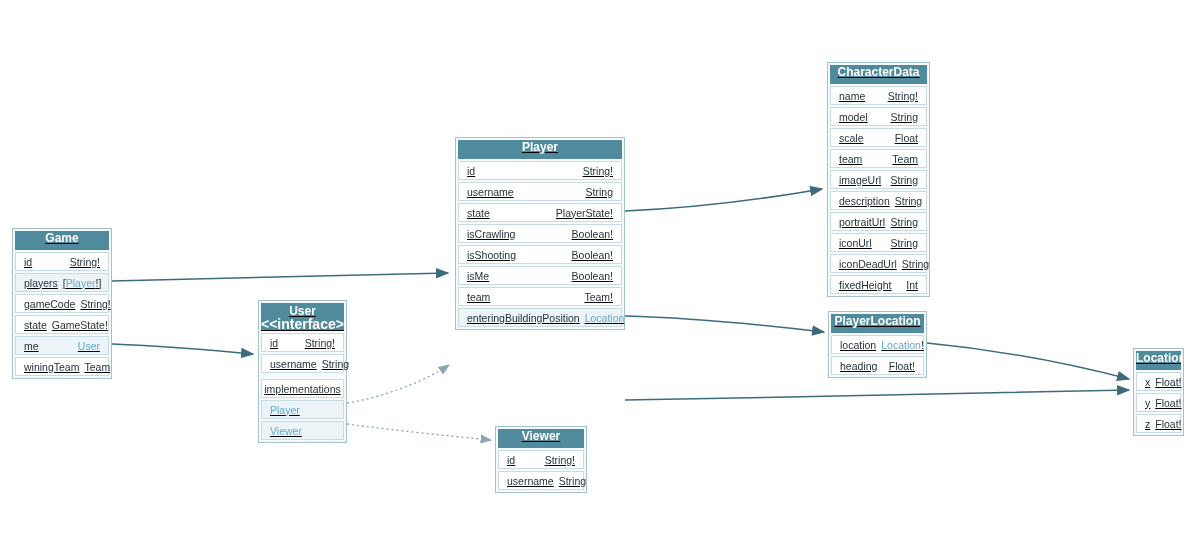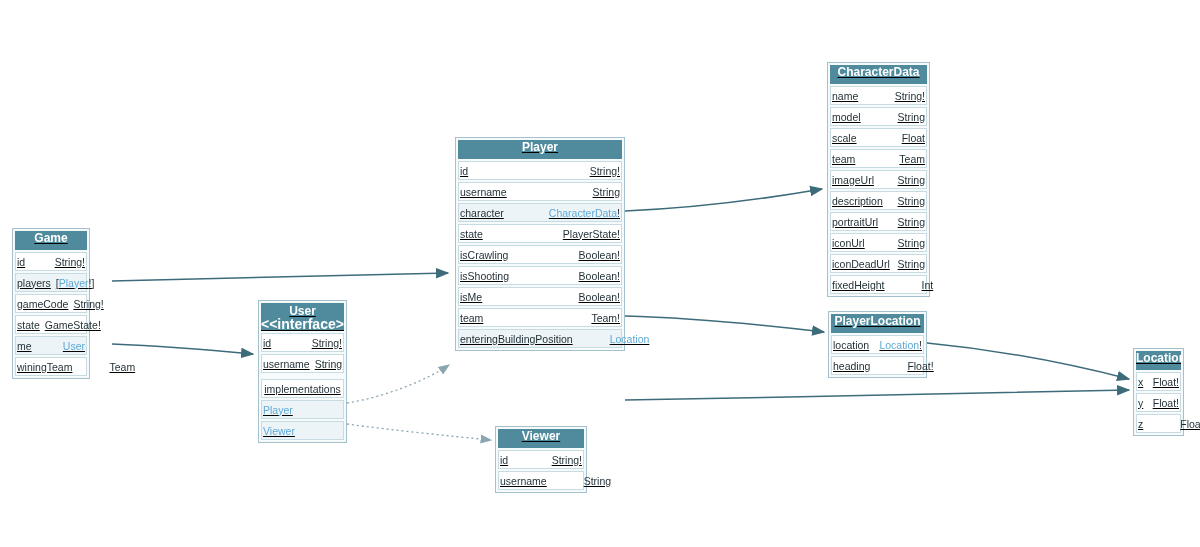--- a/index.html
+++ b/index.html
@@ -36,28 +36,28 @@
   .thead.with-sub .ttl{line-height:15px;}
   .thead .sub{display:block;font-size:14px;font-weight:bold;line-height:10px;text-align:right;}
   .row{
     display:flex;
     justify-content:space-between;
     align-items:center;
     box-sizing:border-box;
     height:19px;
     border:1px solid var(--row-border);
     background:var(--row-bg);
-    padding:0 1px;
+    padding:0 8px;
     font-size:10.5px;
     color:var(--text);
     margin-bottom:2px;
     white-space:nowrap;
     text-align:center;
   }
-  .row:last-child{margin-bottom:0;gap:32px;}
+  .row:last-child{margin-bottom:0;}
   .row.tint{background:var(--row-tint);}
   .row .fname{white-space:nowrap;}
   .row .ftype{white-space:nowrap;margin-left:5px;}
   .link{color:var(--link);}
   .row.divider{justify-content:center;margin-top:6px;}
   .row.impl{justify-content:flex-start;}
   .edge{fill:none;stroke:var(--arrow);stroke-width:1.5;}
   .edge.dotted{stroke:var(--arrow-dotted);stroke-width:1.3;stroke-dasharray:2 3;}
 </style>
 </head>
@@ -76,21 +76,21 @@
         <path d="M112,281 C240,277 360,275 448,273" class="edge" marker-end="url(#ah-solid)"></path>
         <path d="M112,344 C160,346 210,350 253,354" class="edge" marker-end="url(#ah-solid)"></path>
         <path d="M625,211 C700,208 770,198 822,189" class="edge" marker-end="url(#ah-solid)"></path>
         <path d="M625,316 C700,318 765,325 824,332" class="edge" marker-end="url(#ah-solid)"></path>
         <path d="M927,343 C1010,351 1075,365 1129,379" class="edge" marker-end="url(#ah-solid)"></path>
         <path d="M625,400 C800,397 1010,393 1129,390" class="edge" marker-end="url(#ah-solid)"></path>
         <path d="M347,403 C385,397 427,380 449,365" class="edge dotted" marker-end="url(#ah-dotted)"></path>
         <path d="M347,424 C390,430 450,436 491,440" class="edge dotted" marker-end="url(#ah-dotted)"></path>
       </svg></div>
   <div id="tables-layer">
-      <div class="table" style="left: 12px; top: 228px; width: 78px;">
+      <div class="table" style="left: 12px; top: 228px; width: 100px;">
         <div class="thead">
           <span class="ttl">Game</span>
         </div>
         <div class="row">
           <span class="fname">id</span>
           <span class="ftype">String!</span>
         </div>
         <div class="row tint">
           <span class="fname">players</span>
           <span class="ftype"><span>[</span><span class="link">Player</span><span>!]</span></span>
@@ -140,24 +140,20 @@
           <span class="ttl">Player</span>
         </div>
         <div class="row">
           <span class="fname">id</span>
           <span class="ftype">String!</span>
         </div>
         <div class="row">
           <span class="fname">username</span>
           <span class="ftype">String</span>
         </div>
-        <div class="row tint">
-          <span class="fname">character</span>
-          <span class="ftype"><span class="link">CharacterData</span><span>!</span></span>
-        </div>
         <div class="row">
           <span class="fname">state</span>
           <span class="ftype">PlayerState!</span>
         </div>
         <div class="row">
           <span class="fname">isCrawling</span>
           <span class="ftype">Boolean!</span>
         </div>
         <div class="row">
           <span class="fname">isShooting</span>

